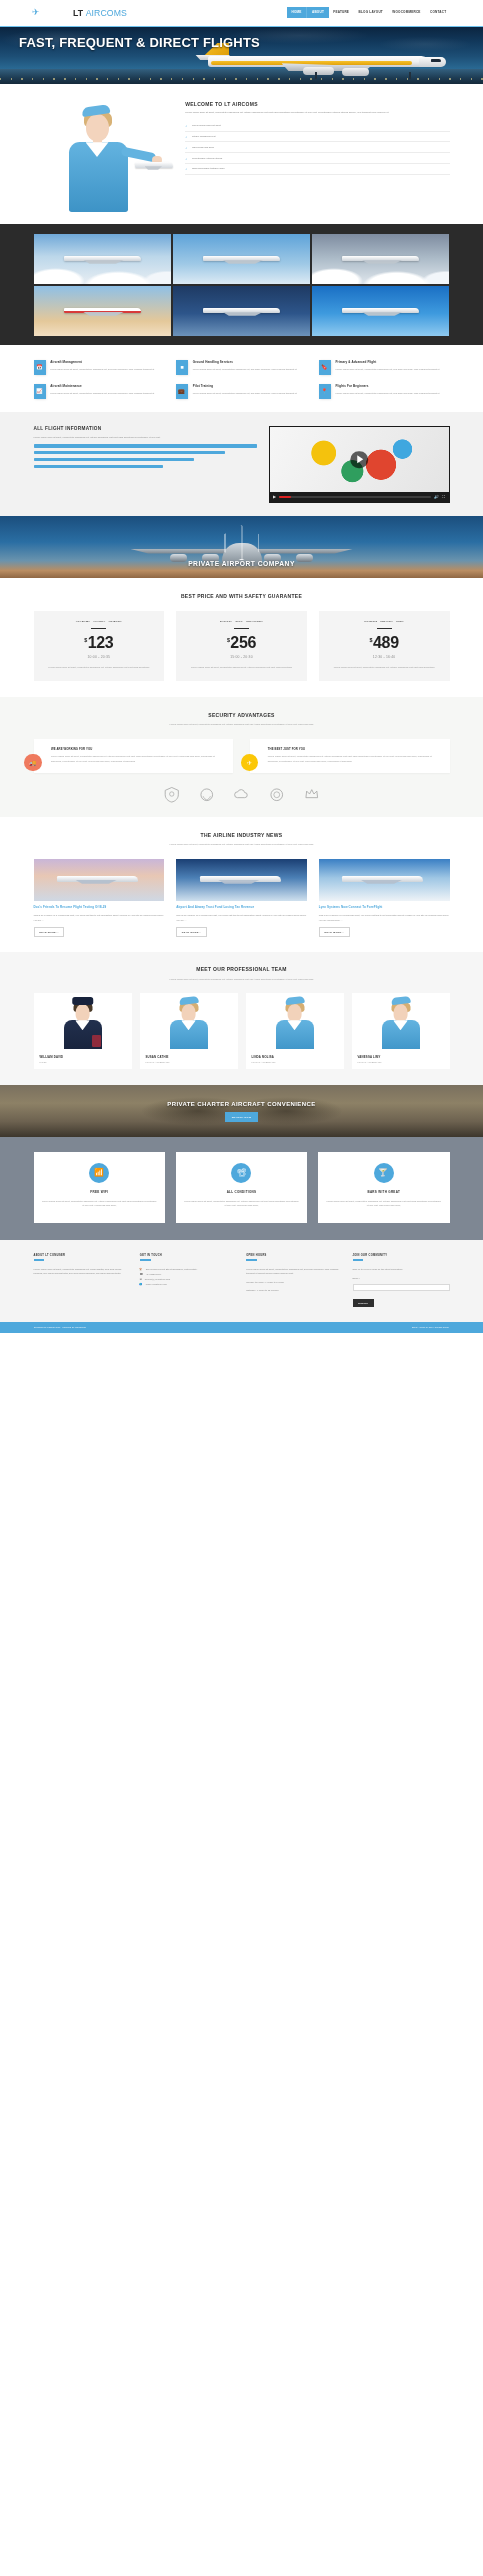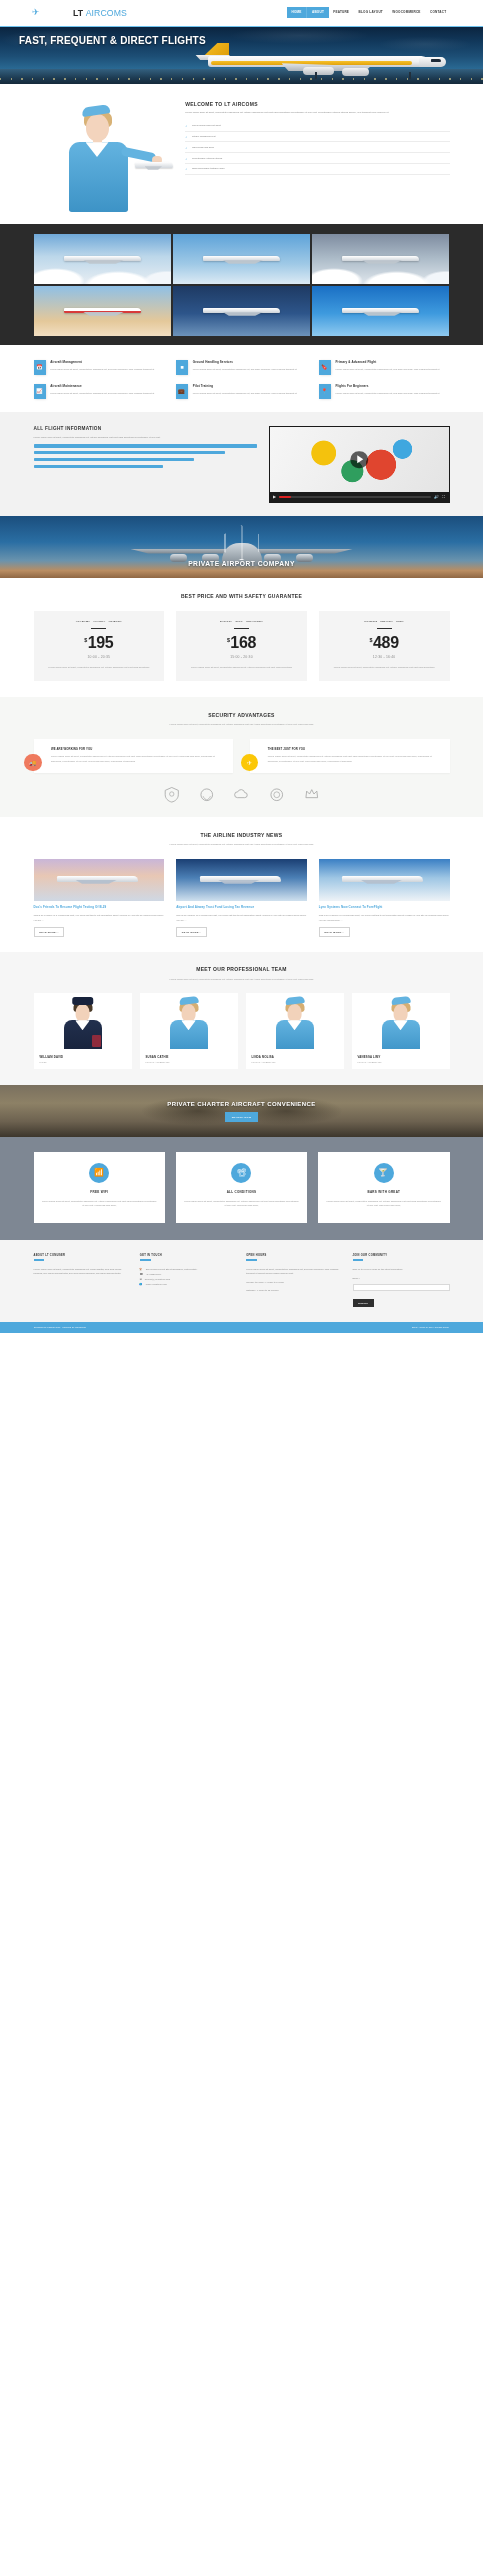--- a/index.html
+++ b/index.html
@@ -50,21 +50,21 @@
   .hero .ground {
     position: absolute; left: 0; right: 0; bottom: 0; height: 14.8px;
     background: linear-gradient(180deg,#33607f 0%,#1d3b52 60%,#14293a 100%);
   }
   .hero .runway-lights {
     position: absolute; left: 0; right: 0; bottom: 4px; height: 2px;
     background: repeating-linear-gradient(90deg, rgba(255,230,150,.55) 0 1.3px, transparent 1.3px 10.7px);
   }
   .hero-title {
     position: absolute; left: 19px; top: 8px;
-    color: #fff; font-size: 10px; font-weight: bold; letter-spacing: 0.2px;
+    color: #fff; font-size: 13px; font-weight: bold; letter-spacing: 0.2px;
     text-shadow: 0 0.7px 2px rgba(0,0,0,.6); z-index: 5;
   }
   .plane {
     position: absolute; right: 13.4px; top: 14.8px; width: 289px; height: 40px; z-index: 3;
   }
   .plane .body {
     position: absolute; left: 27px; top: 14.8px; width: 222px; height: 11.4px;
     background: linear-gradient(180deg,#fdfdfd 0%,#f0f0f0 52%,#c9ccd0 100%);
     border-radius: 6px 19px 5.4px 6.7px;
   }
@@ -541,28 +541,28 @@
   <h2>PRIVATE AIRPORT COMPANY</h2>
 </section>
 
 <section class="pricing">
   <div class="wrap">
     <h2 class="sec-title">BEST PRICE AND WITH SAFETY GUARANTEE</h2>
     <div class="price-grid">
       <div class="price-card">
         <div class="price-route">ALABAMA - ALASKA - ARIZONA</div>
         <div class="price-div"></div>
-        <div class="price-amt"><sup>$</sup><span>195</span></div>
+        <div class="price-amt"><sup>$</sup><span>123</span></div>
         <div class="price-time">10:00 - 20:35</div>
         <div class="price-desc">Lorem ipsum dolor sit amet, consectetur adipiscing elit. Integer adipiscing erat eget risus sollicitudin</div>
       </div>
       <div class="price-card">
         <div class="price-route">DAKOTA - OHIO - OKLAHOMA</div>
         <div class="price-div"></div>
-        <div class="price-amt"><sup>$</sup><span>168</span></div>
+        <div class="price-amt"><sup>$</sup><span>256</span></div>
         <div class="price-time">15:00 - 20:30</div>
         <div class="price-desc">Lorem ipsum dolor sit amet, consectetur adipiscing elit. Integer adipiscing erat eget risus sollicitudin</div>
       </div>
       <div class="price-card">
         <div class="price-route">ILLINOIS - INDIANA - IOWA</div>
         <div class="price-div"></div>
         <div class="price-amt"><sup>$</sup><span>489</span></div>
         <div class="price-time">12:30 - 16:40</div>
         <div class="price-desc">Lorem ipsum dolor sit amet, consectetur adipiscing elit. Integer adipiscing erat eget risus sollicitudin</div>
       </div>

